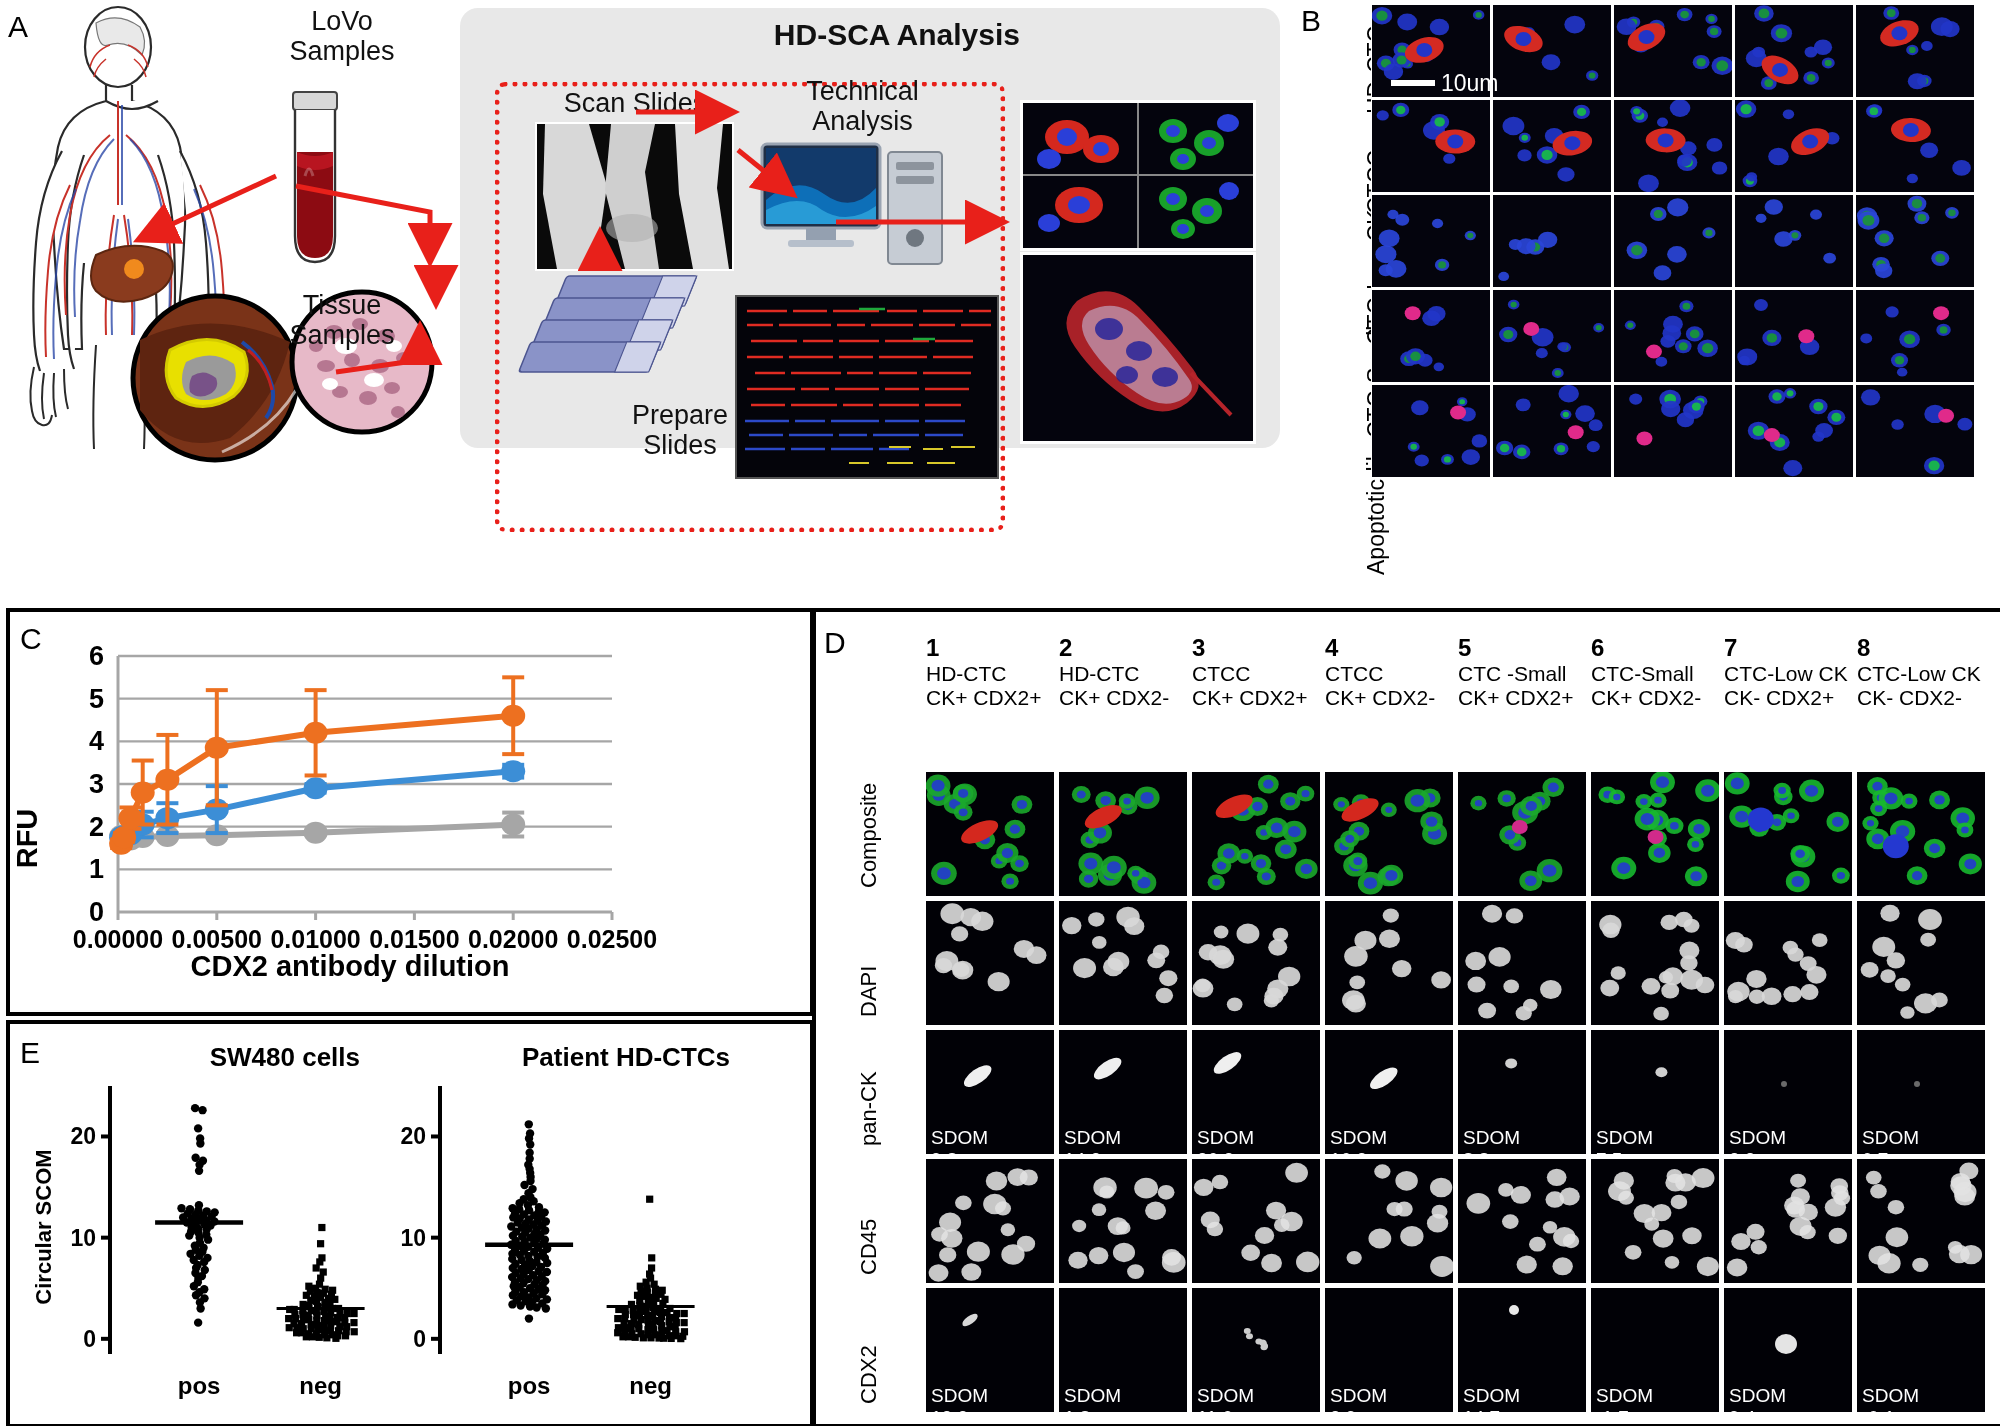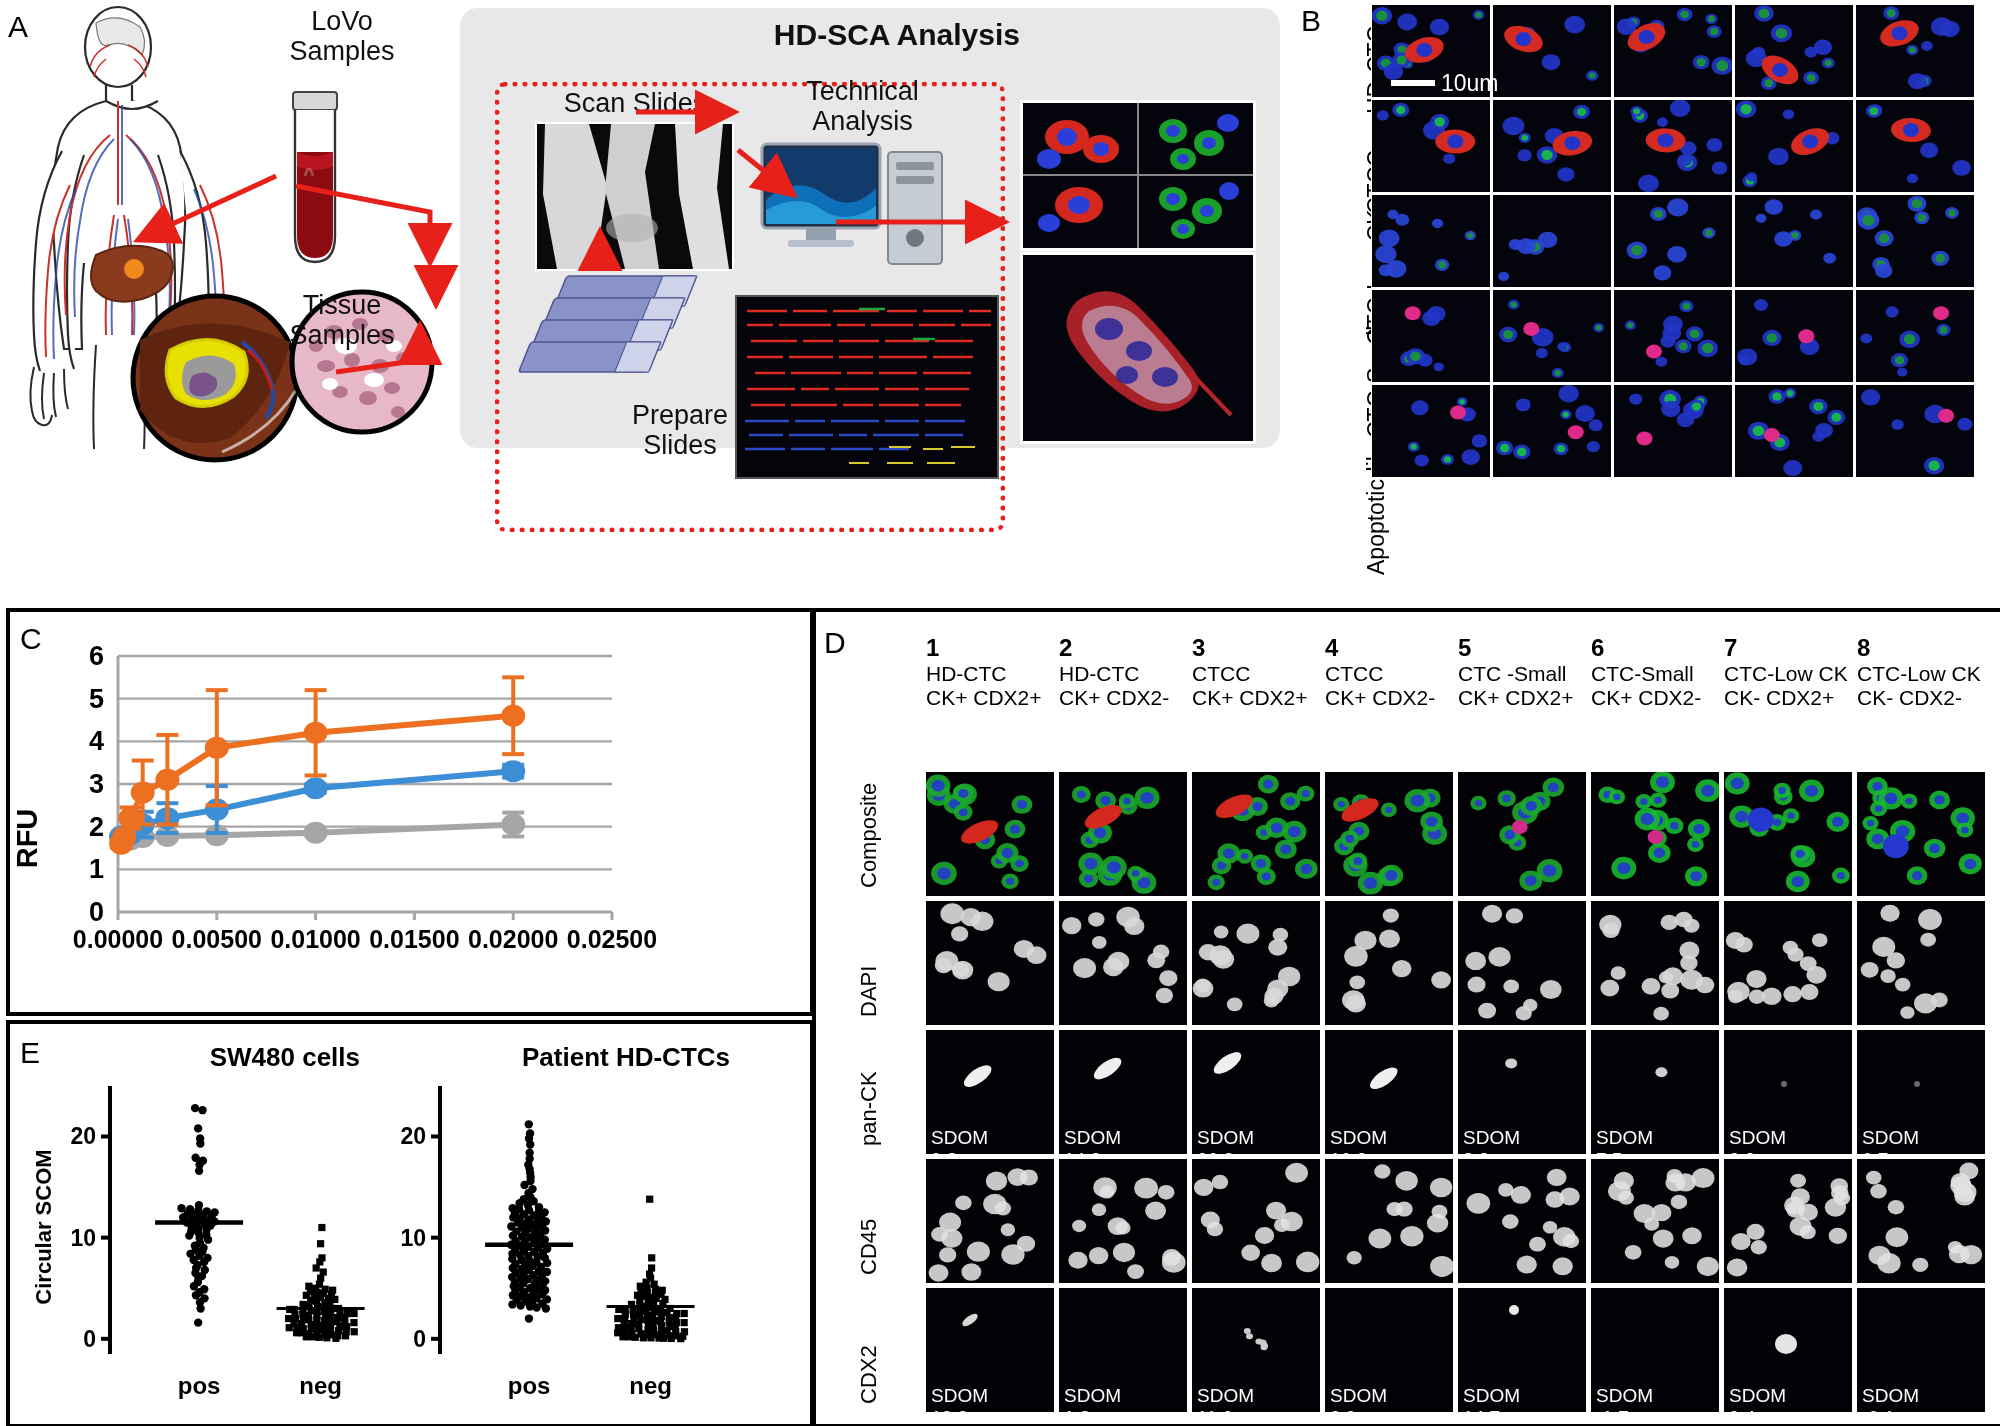--- a/index.html
+++ b/index.html
@@ -801,20 +801,21 @@
       <line x1="492.2" y1="142.13333333333335" x2="514.2" y2="142.13333333333335" stroke="#ed7020" stroke-width="4"></line>
       <ellipse cx="111.16159999999999" cy="231.73333333333335" rx="12" ry="11" fill="#ed7020"></ellipse>
       <ellipse cx="114.1256" cy="225.33333333333331" rx="12" ry="11" fill="#ed7020"></ellipse>
       <ellipse cx="120.4488" cy="206.13333333333333" rx="12" ry="11" fill="#ed7020"></ellipse>
       <ellipse cx="132.7" cy="180.53333333333336" rx="12" ry="11" fill="#ed7020"></ellipse>
       <ellipse cx="157.4" cy="167.73333333333332" rx="12" ry="11" fill="#ed7020"></ellipse>
       <ellipse cx="206.8" cy="135.73333333333332" rx="12" ry="11" fill="#ed7020"></ellipse>
       <ellipse cx="305.6" cy="120.79999999999998" rx="12" ry="11" fill="#ed7020"></ellipse>
       <ellipse cx="503.2" cy="103.73333333333335" rx="12" ry="11" fill="#ed7020"></ellipse>
     </svg>
+  <div class="abs axis-title" id="chartC-xtitle" style="left:120px;top:338px;width:440px;text-align:center;">CDX2 antibody dilution</div>
   <div class="abs axis-title" id="chartC-ytitle" style="left:-12px;top:210px;transform:rotate(-90deg);">RFU</div>
 </div>
 
 <div class="abs" id="panelD">
   <div class="abs panel-letter" style="left:8px;top:14px;">D</div>
   <div class="abs" id="panelD-heads" style="left:0;top:0;">
       <div class="abs dhead" style="left: 110px; top: 22px; width: 134px;">
         <div class="dnum">1</div>
         <div>HD-CTC</div>
         <div>CK+ CDX2+</div>

